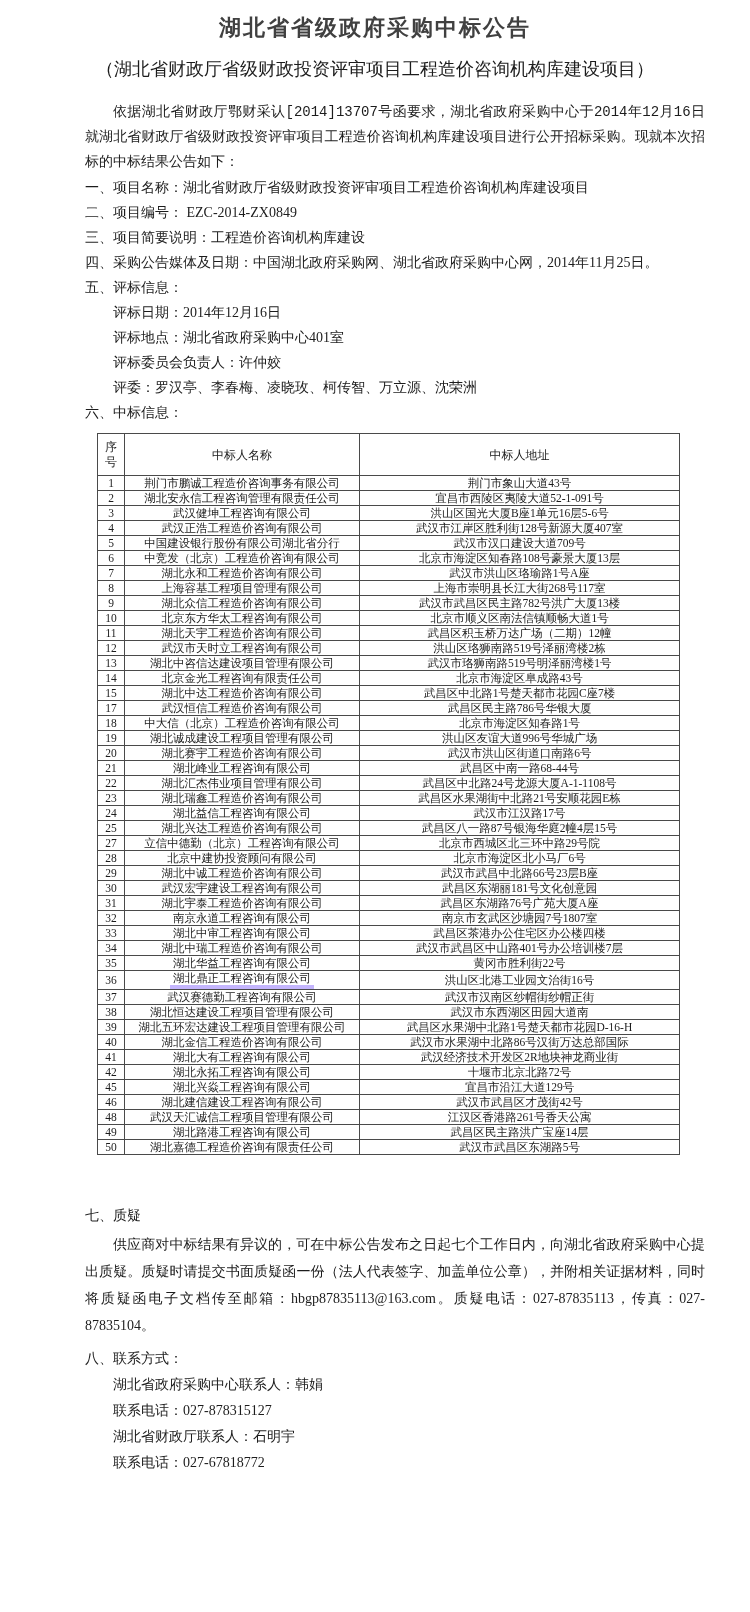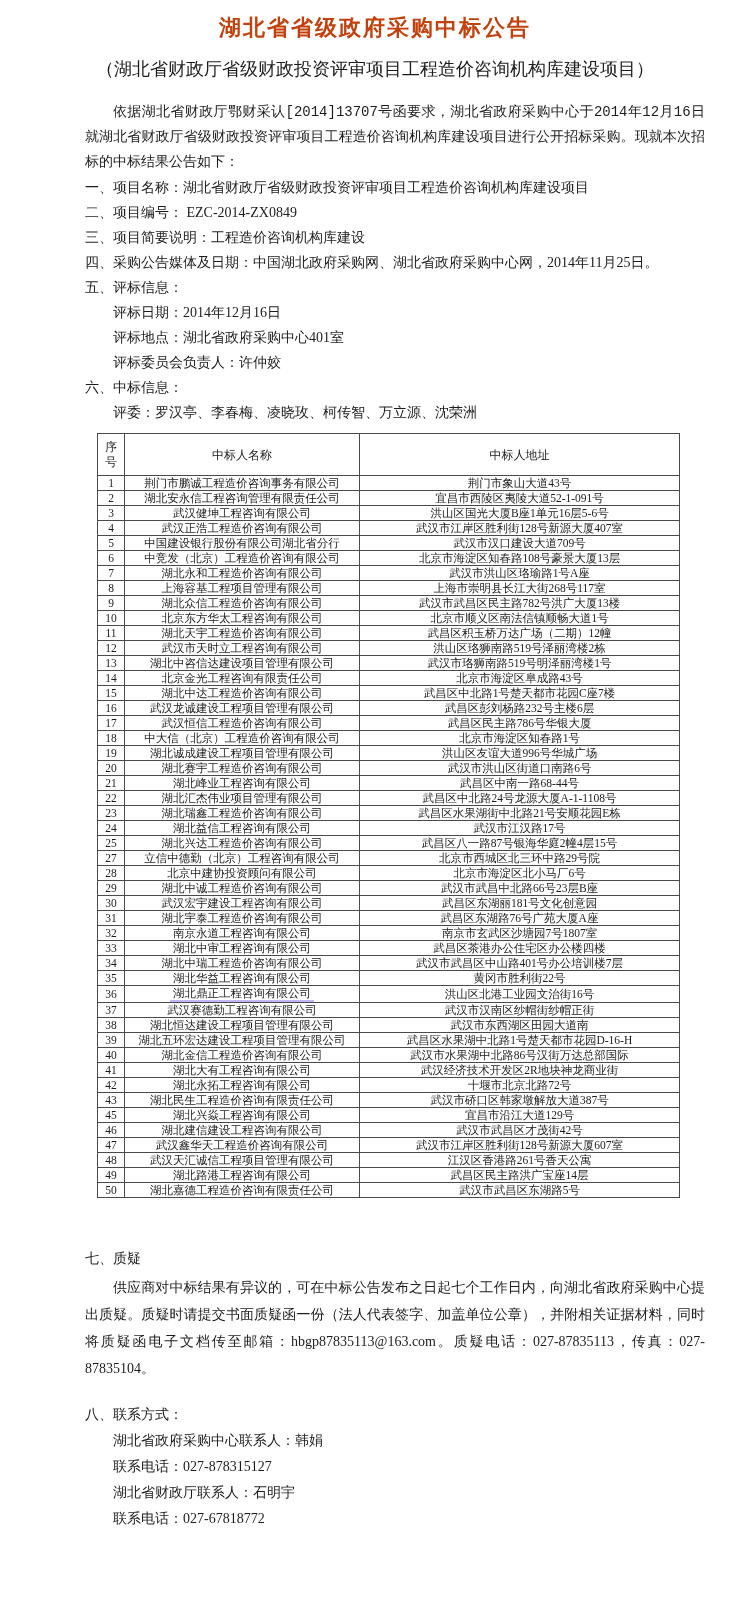--- a/index.html
+++ b/index.html
@@ -43,48 +43,48 @@
   col.c-addr { width:320px; }
   th.h-no { line-height:15px; }
 
   td.no-cell { position:relative; }
   .star {
     position:absolute; left:-27px; top:-3px; width:24px;
     color:#e8000d; font-size:17px; line-height:20px; text-align:center;
     font-family:"DejaVu Sans",sans-serif;
   }
   .hl-name { display:inline-block; }
-  .hl-name.hl { border-bottom:2px solid #c4b5fd; padding:0 3px 0 3px; }
+  .hl-name.hl { border-bottom:4px solid #c4b5fd; padding:0 3px 0 3px; }
 
   .objection-heading { margin-top:48px; line-height:26px; }
   .objection-body { line-height:27px; text-indent:2em; text-align:justify; margin-top:2px; }
 
-  .contact-heading { margin-top:20px; line-height:26px; }
+  .contact-heading { margin-top:7px; line-height:26px; }
   .contact-line { line-height:26px; padding-left:2em; }
 </style>
 </head>
 <body>
 
 <div class="doc">
 
-  <div class="doc-title" style="color: #c2410c;">湖北省省级政府采购中标公告</div>
+  <div class="doc-title" style="color: #404040;">湖北省省级政府采购中标公告</div>
   <div class="doc-subtitle">（湖北省财政厅省级财政投资评审项目工程造价咨询机构库建设项目）</div>
 
   <div class="body-block intro">依据湖北省财政厅鄂财采认[2014]13707号函要求，湖北省政府采购中心于2014年12月16日就湖北省财政厅省级财政投资评审项目工程造价咨询机构库建设项目进行公开招标采购。现就本次招标的中标结果公告如下：</div>
 
   <div class="body-block num-item">一、项目名称：湖北省财政厅省级财政投资评审项目工程造价咨询机构库建设项目</div>
   <div class="body-block num-item">二、项目编号： EZC-2014-ZX0849</div>
   <div class="body-block num-item">三、项目简要说明：工程造价咨询机构库建设</div>
   <div class="body-block num-item">四、采购公告媒体及日期：中国湖北政府采购网、湖北省政府采购中心网，2014年11月25日。</div>
   <div class="body-block num-item">五、评标信息：</div>
   <div class="body-block sub-item">评标日期：2014年12月16日</div>
   <div class="body-block sub-item">评标地点：湖北省政府采购中心401室</div>
   <div class="body-block sub-item">评标委员会负责人：许仲姣</div>
+  <div class="body-block sub-item">评委：罗汉亭、李春梅、凌晓玫、柯传智、万立源、沈荣洲</div>
   <div class="body-block num-item">六、中标信息：</div>
-  <div class="body-block sub-item">评委：罗汉亭、李春梅、凌晓玫、柯传智、万立源、沈荣洲</div>
 
   <div class="award-table-wrap">
     <table class="award">
       <colgroup>
           <col class="c-no">
           <col class="c-name">
           <col class="c-addr">
         </colgroup>
       <thead>
         <tr>
@@ -253,30 +253,20 @@
             <td class="no-cell">
               <span class="star" style="color: rgb(232, 0, 13);"></span>
               <span>15</span>
             </td>
             <td>
               <span class="hl-name">湖北中达工程造价咨询有限公司</span>
             </td>
             <td>武昌区中北路1号楚天都市花园C座7楼</td>
           </tr>
 
-          <tr>
-            <td class="no-cell">
-              <span class="star" style="color: rgb(232, 0, 13);"></span>
-              <span>16</span>
-            </td>
-            <td>
-              <span class="hl-name">武汉龙诚建设工程项目管理有限公司</span>
-            </td>
-            <td>武昌区彭刘杨路232号主楼6层</td>
-          </tr>
 
           <tr>
             <td class="no-cell">
               <span class="star" style="color: rgb(232, 0, 13);"></span>
               <span>17</span>
             </td>
             <td>
               <span class="hl-name">武汉恒信工程造价咨询有限公司</span>
             </td>
             <td>武昌区民主路786号华银大厦</td>
@@ -540,30 +530,20 @@
             <td class="no-cell">
               <span class="star" style="color: rgb(232, 0, 13);"></span>
               <span>42</span>
             </td>
             <td>
               <span class="hl-name">湖北永拓工程咨询有限公司</span>
             </td>
             <td>十堰市北京北路72号</td>
           </tr>
 
-          <tr>
-            <td class="no-cell">
-              <span class="star" style="color: rgb(232, 0, 13);"></span>
-              <span>43</span>
-            </td>
-            <td>
-              <span class="hl-name">湖北民生工程造价咨询有限责任公司</span>
-            </td>
-            <td>武汉市硚口区韩家墩解放大道387号</td>
-          </tr>
 
 
           <tr>
             <td class="no-cell">
               <span class="star" style="color: rgb(232, 0, 13);"></span>
               <span>45</span>
             </td>
             <td>
               <span class="hl-name">湖北兴焱工程咨询有限公司</span>
             </td>
@@ -574,30 +554,20 @@
             <td class="no-cell">
               <span class="star" style="color: rgb(232, 0, 13);"></span>
               <span>46</span>
             </td>
             <td>
               <span class="hl-name">湖北建信建设工程咨询有限公司</span>
             </td>
             <td>武汉市武昌区才茂街42号</td>
           </tr>
 
-          <tr>
-            <td class="no-cell">
-              <span class="star" style="color: rgb(232, 0, 13);"></span>
-              <span>47</span>
-            </td>
-            <td>
-              <span class="hl-name">武汉鑫华天工程造价咨询有限公司</span>
-            </td>
-            <td>武汉市江岸区胜利街128号新源大厦607室</td>
-          </tr>
 
           <tr>
             <td class="no-cell">
               <span class="star" style="color: rgb(232, 0, 13);"></span>
               <span>48</span>
             </td>
             <td>
               <span class="hl-name">武汉天汇诚信工程项目管理有限公司</span>
             </td>
             <td>江汉区香港路261号香天公寓</td>

